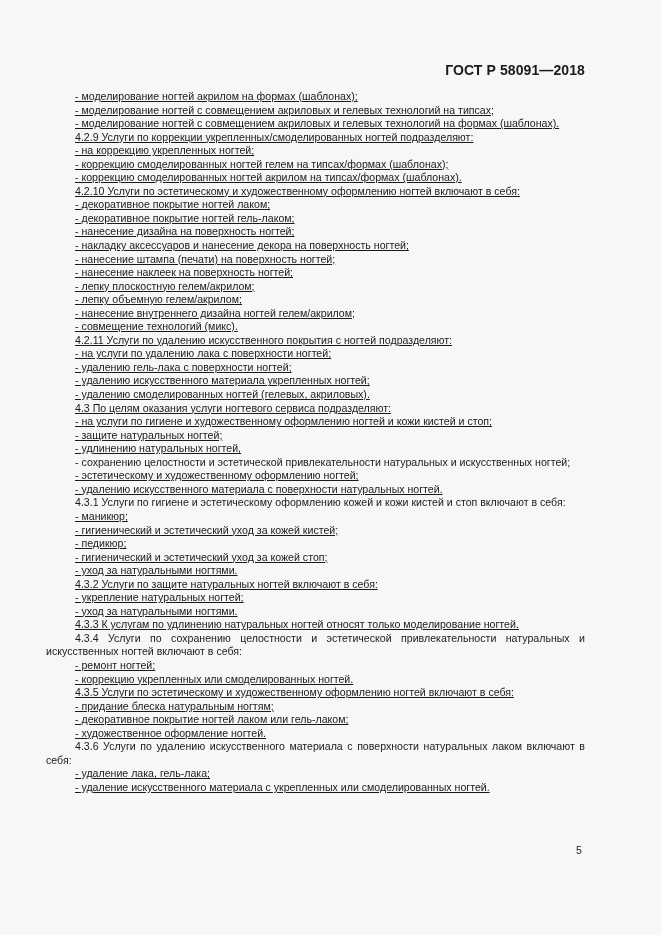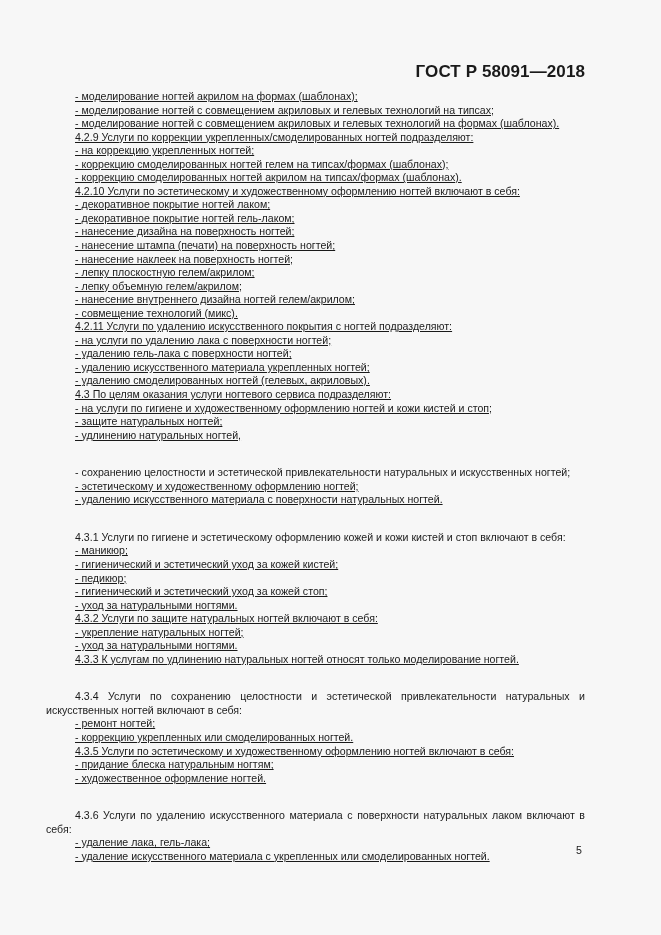--- a/index.html
+++ b/index.html
@@ -7,40 +7,39 @@
     width: 661px; height: 935px;
     background: #f7f7f7;
     position: relative;
     overflow: hidden;
     font-family: "Liberation Sans", "DejaVu Sans", sans-serif;
     color: #1a1a1a;
   }
   .header {
     position: absolute;
     top: 62px; right: 76px;
-    font-size: 17px;
+    font-size: 14px;
     font-weight: bold;
     letter-spacing: 0.1px;
     padding-left: 41px;
   }
   .body-text {
     position: absolute;
     top: 90px;
     left: 46px;
     width: 539px;
     font-size: 10.6px;
     line-height: 13.55px;
   }
   .line { white-space: nowrap; text-decoration: underline; }
   .indent { text-indent: 29px; }
   .justify {
     white-space: normal;
     text-align: justify;
     text-align-last: left;
-    margin-top: 24px;
   }
   .page-num {
     position: absolute;
     top: 844px; left: 576px;
     font-size: 10.6px;
   }
 </style>
 </head>
 <body>
 
@@ -51,20 +50,21 @@
   <div class="line indent">- моделирование ногтей с совмещением акриловых и гелевых технологий на типсах;</div>
   <div class="line indent">- моделирование ногтей с совмещением акриловых и гелевых технологий на формах (шаблонах).</div>
   <div class="line indent">4.2.9  Услуги по коррекции укрепленных/смоделированных ногтей подразделяют:</div>
   <div class="line indent">- на коррекцию укрепленных ногтей;</div>
   <div class="line indent">- коррекцию смоделированных ногтей гелем на типсах/формах (шаблонах);</div>
   <div class="line indent">- коррекцию смоделированных ногтей акрилом на типсах/формах (шаблонах).</div>
   <div class="line indent">4.2.10  Услуги по эстетическому и художественному оформлению ногтей включают в себя:</div>
   <div class="line indent">- декоративное покрытие ногтей лаком;</div>
   <div class="line indent">- декоративное покрытие ногтей гель-лаком;</div>
   <div class="line indent">- нанесение дизайна на поверхность ногтей;</div>
+  <div class="line indent">- накладку аксессуаров и нанесение декора на поверхность ногтей;</div>
   <div class="line indent">- нанесение штампа (печати) на поверхность ногтей;</div>
   <div class="line indent">- нанесение наклеек на поверхность ногтей;</div>
   <div class="line indent">- лепку плоскостную гелем/акрилом;</div>
   <div class="line indent">- лепку объемную гелем/акрилом;</div>
   <div class="line indent">- нанесение внутреннего дизайна ногтей гелем/акрилом;</div>
   <div class="line indent">- совмещение технологий (микс).</div>
   <div class="line indent">4.2.11  Услуги по удалению искусственного покрытия с ногтей подразделяют:</div>
   <div class="line indent">- на услуги по удалению лака с поверхности ногтей;</div>
   <div class="line indent">- удалению гель-лака с поверхности ногтей;</div>
   <div class="line indent">- удалению искусственного материала укрепленных ногтей;</div>
@@ -84,19 +84,20 @@
   <div class="line indent">- уход за натуральными ногтями.</div>
   <div class="line indent">4.3.2  Услуги по защите натуральных ногтей включают в себя:</div>
   <div class="line indent">- укрепление натуральных ногтей;</div>
   <div class="line indent">- уход за натуральными ногтями.</div>
   <div class="line indent">4.3.3  К услугам по удлинению натуральных ногтей относят только моделирование ногтей.</div>
   <div class="indent justify">4.3.4  Услуги по сохранению целостности и эстетической привлекательности натуральных и искусственных ногтей включают в себя:</div>
   <div class="line indent">- ремонт ногтей;</div>
   <div class="line indent">- коррекцию укрепленных или смоделированных ногтей.</div>
   <div class="line indent">4.3.5  Услуги по эстетическому и художественному оформлению ногтей включают в себя:</div>
   <div class="line indent">- придание блеска натуральным ногтям;</div>
+  <div class="line indent">- декоративное покрытие ногтей лаком или гель-лаком;</div>
   <div class="line indent">- художественное оформление ногтей.</div>
   <div class="indent justify">4.3.6  Услуги по удалению искусственного материала с поверхности натуральных лаком включают в себя:</div>
   <div class="line indent">- удаление лака, гель-лака;</div>
   <div class="line indent">- удаление искусственного материала с укрепленных или смоделированных ногтей.</div>
 </div>
 
 <div class="page-num">5</div>
 
 </body></html>

